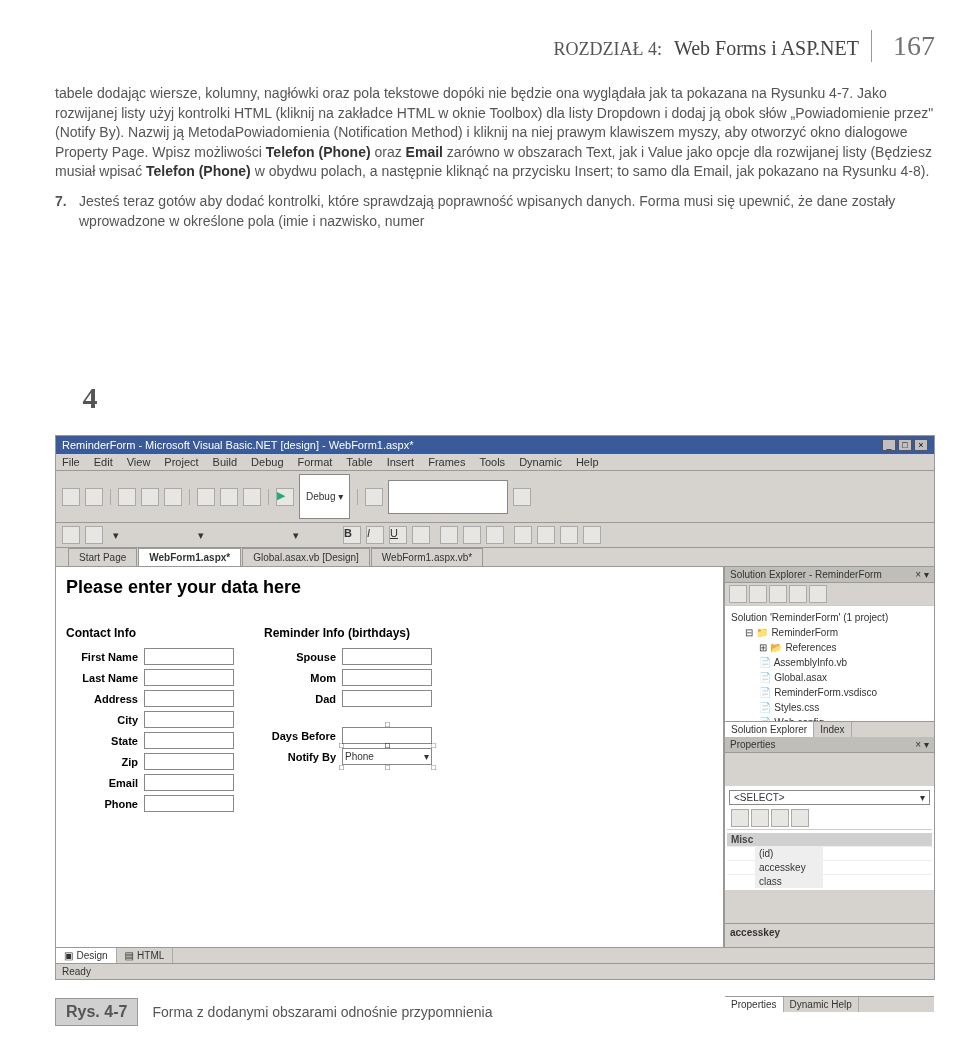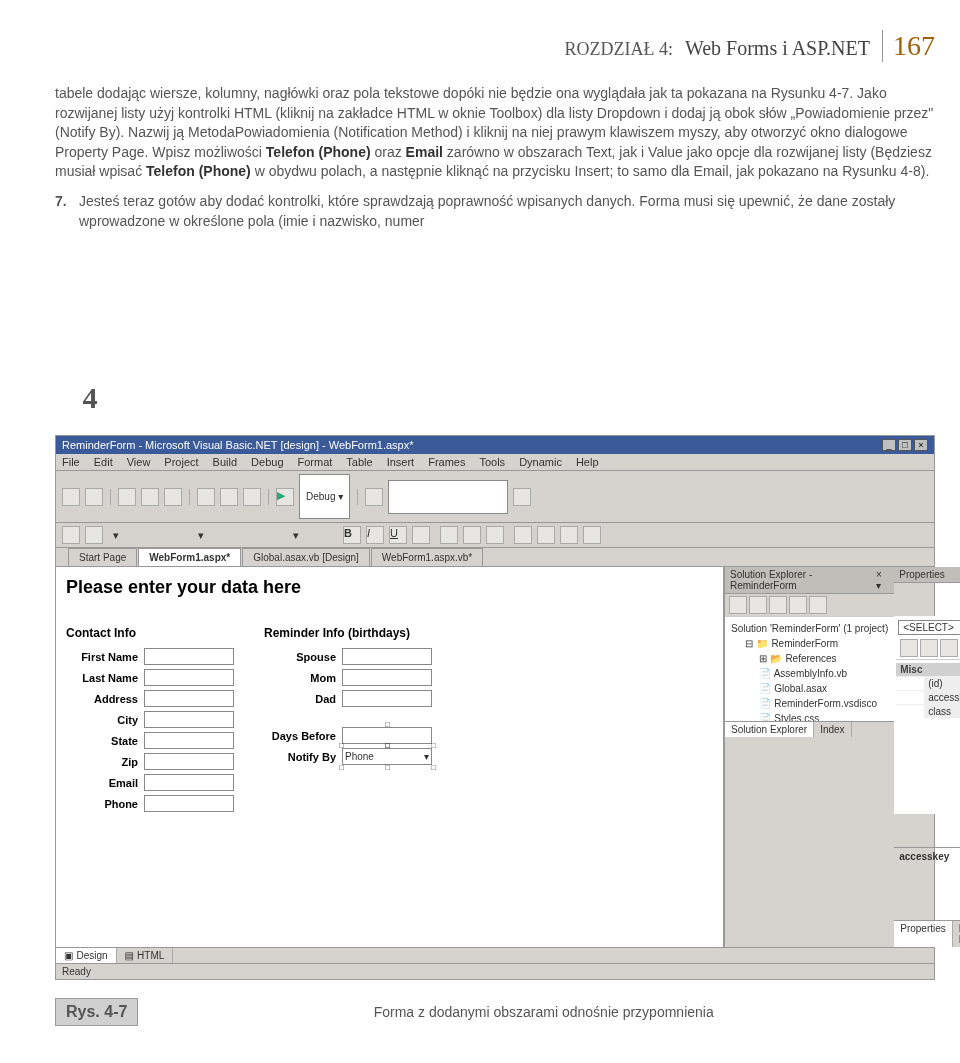--- a/index.html
+++ b/index.html
@@ -6,21 +6,21 @@
   body {
     font-family: Georgia, 'Times New Roman', serif;
     background: #fff;
     color: #333;
     width: 960px;
     padding: 30px 25px 20px 55px;
   }
   .header-row { display: flex; justify-content: flex-end; align-items: baseline; gap: 12px; margin-bottom: 22px;}
   .chapter-label { font-size: 18px; color: #555; font-variant: small-caps;}
   .chapter-title { font-size: 20px; color: #444; }
-  .page-num-box { border-left: 1px solid #999; padding-left: 10px; font-size: 28px; color:#a16207;}
+  .page-num-box { border-left: 1px solid #999; padding-left: 21px; font-size: 28px; color:#737373;}
   .content { display:flex; gap:20px;flex-direction:column;}
   .main-text { flex:1; font-family: Verdana, Tahoma, sans-serif; font-size:14px; color:#555; line-height:1.4;}
   .main-text p { margin-bottom:10px; }
   .main-text ol { list-style:none; }
   .main-text li { padding-left:24px; position:relative;}
   .main-text li .num { position:absolute; left:0; font-weight:bold;}
   .side-col { width:70px; text-align:center;}
   .side-num { font-size:30px; font-weight:bold; color:#555; margin-top:130px;}
   b.heavy { font-weight:bold; color:#333;}
   .screenshot {
@@ -48,21 +48,21 @@
   .designer { flex:1; background:#fff; padding:10px; border-right:1px solid #999; position:relative;}
   .form-title { font-weight:bold; font-size:18px; color:#000; margin-bottom:28px; font-family:Liberation Sans, sans-serif;}
   .form-row { display:flex; gap:30px;}
   .form-col { display:flex; flex-direction:column; gap:4px;}
   .col-header { font-weight:bold; font-size:12px; color:#000; margin-bottom:4px;}
   .form-field { display:flex; align-items:center; gap:6px;}
   .form-field label { font-weight:bold; font-size:11px; color:#000; width:72px; text-align:right;}
   .form-field .inp { width:90px; height:17px; border:1px solid #888; background:#fff; display:inline-block;}
   .form-field .sel2 { width:90px; height:17px; border:1px solid #888; background:#fff; display:inline-flex; align-items:center; padding:0 2px; font-size:10px; justify-content:space-between;}
   .handle { font-size:8px; color:#333; line-height:6px;}
-  .rightpanels { width:210px; display:flex; background:#d6d3ce; border-left:1px solid #999;}
+  .rightpanels { width:210px; display:flex; flex-direction:column; background:#d6d3ce; border-left:1px solid #999;}
   .panel-title { background:#c0beb9; border-bottom:1px solid #999; padding:2px 5px; font-size:10px; display:flex; justify-content:space-between; align-items:center;}
   .panel-toolbar { padding:2px 4px; display:flex; gap:2px; border-bottom:1px solid #ccc;}
   .tree { background:#fff; flex:1; padding:4px 6px; font-size:10px; line-height:1.5; overflow:auto;}
   .tree .node { white-space:nowrap;}
   .tree .ind1 { padding-left:14px;}
   .tree .ind2 { padding-left:28px;}
   .panel { display:flex; flex-direction:column;}
   .panel.sol { height:170px;}
   .panel.prop { flex:1;gap:33px;}
   .panel-tabs { display:flex; border-top:1px solid #999; background:#d6d3ce;}
@@ -73,21 +73,21 @@
   .props-body .prow { display:flex; border-top:1px solid #eee;}
   .props-body .prow .k { width:68px; padding:1px 4px; background:#eee;margin-left:28px;}
   .props-body .prow .v { flex:1; padding:1px 4px;}
   .cat { background:#d0d0d0; color:#444; font-weight:bold; padding:1px 4px; margin-top:3px;}
   .desc { border-top:1px solid #999; padding:3px 5px; font-size:10px; height:40px;}
   .bottombar { display:flex; justify-content:space-between; background:#d6d3ce; border-top:1px solid #999;}
   .bottombar .btabs { display:flex;}
   .bottombar .btab { padding:2px 8px; border-right:1px solid #aaa; font-size:10px; display:flex; align-items:center; gap:3px;}
   .bottombar .btab.act { background:#fff;}
   .statusbar { background:#d6d3ce; border-top:1px solid #999; padding:2px 6px; font-size:10px;}
-  .fig-caption { display:flex; align-items:center; margin-top:18px; gap:14px;text-align:center;}
+  .fig-caption { display:flex; align-items:center; margin-top:18px; gap:14px;}
   .fig-label { background:#d0d0d0; border:1px solid #999; padding:4px 10px; font-weight:bold; font-family:Verdana,sans-serif; color:#555;}
   .fig-text { font-family:Verdana,sans-serif; font-size:14px; color:#555; flex:1; border-bottom:1px solid transparent;}
 </style>
 </head>
 <body>
 
 <div class="header-row">
   <span class="chapter-label">ROZDZIAŁ 4:</span>
   <span class="chapter-title">Web Forms i ASP.NET</span>
   <span class="page-num-box">167</span>

